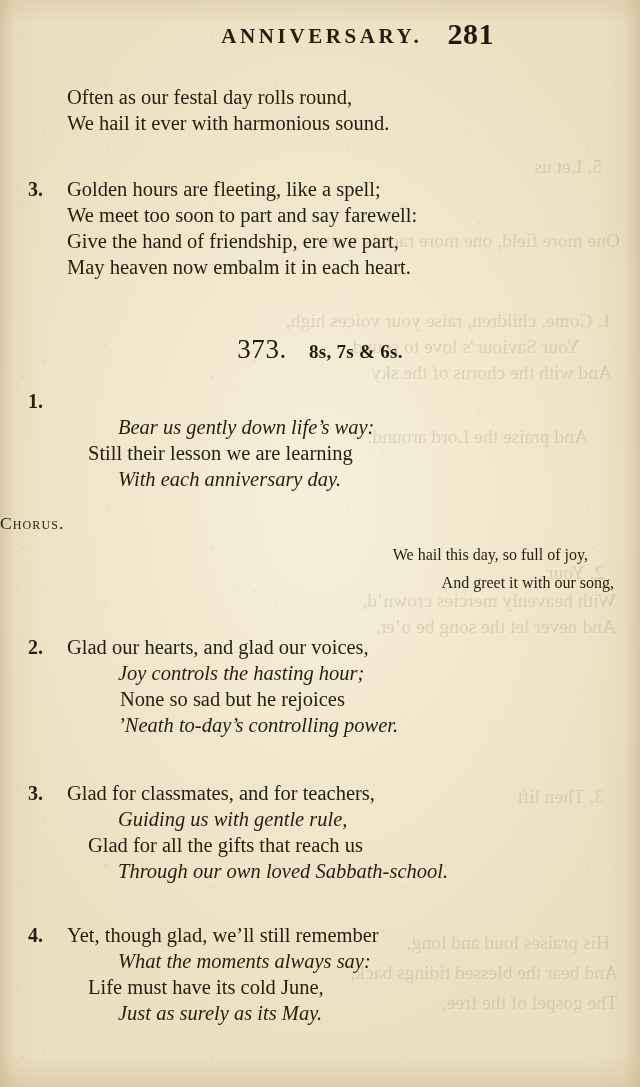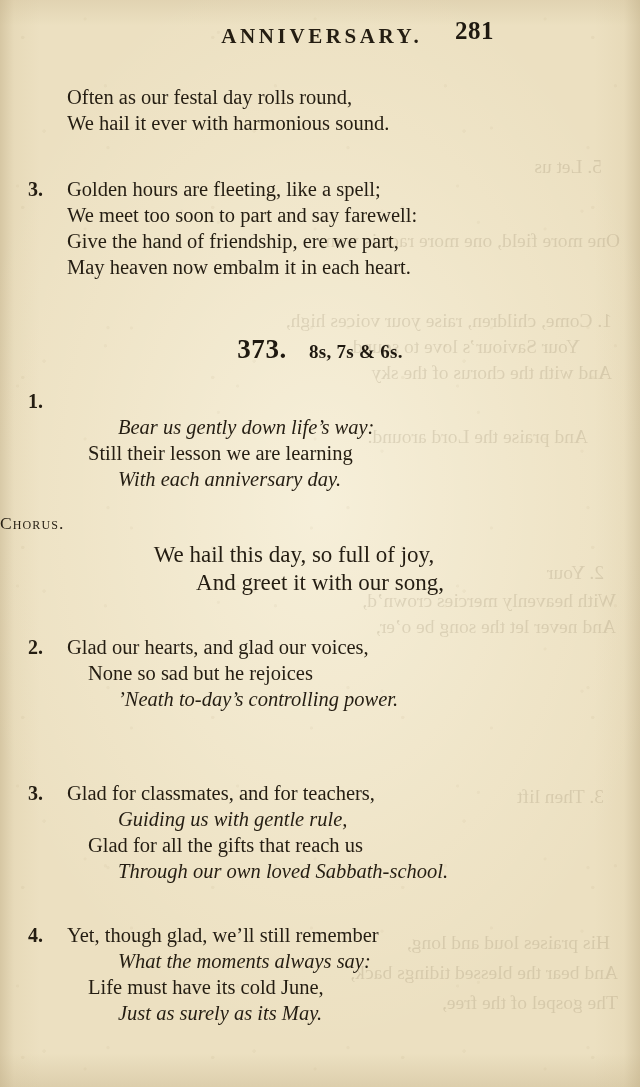--- a/index.html
+++ b/index.html
@@ -84,21 +84,21 @@
     font-size: 21px;
     font-weight: 700;
     letter-spacing: 3.6px;
     text-indent: 3.6px;
     color: #241d12;
   }
   .runhead-page {
     position: absolute;
     right: 36px;
     top: -7px;
-    font-size: 25px;
+    font-size: 30px;
     font-weight: 700;
     letter-spacing: 0.5px;
     color: #1f1910;
     text-align: center;
   }
 
   
   .stanza {
     position: absolute;
     left: 0;
@@ -133,21 +133,21 @@
   
   .hymnhead {
     position: absolute;
     left: 0;
     width: 640px;
     text-align: center;
     color: #1f1910;
   }
   .hymn-no {
     font-size: 27px;
-    font-weight: 700;
+    font-weight: 400;
     letter-spacing: 0.6px;
   }
   .hymn-meter {
     font-size: 19px;
     font-weight: 700;
     margin-left: 22px;
     letter-spacing: 0.3px;
   }
 
   
@@ -157,22 +157,22 @@
     width: 640px;
     font-size: 17.5px;
     font-variant: small-caps;
     letter-spacing: 1.1px;
     color: #241d12;
   }
   .centered-line {
     position: absolute;
     left: 0;
     width: 588px;
-    text-align: center;
-    font-size: 23px;
+    text-align: right;
+    font-size: 16px;
     line-height: 26px;
     white-space: nowrap;
     color: #241d12;
   }
   .chorus-l2 { padding-left: 26px; }
 </style>
 </head>
 <body>
 
 <div id="page">
@@ -248,22 +248,25 @@
 
     <div class="chorus-label" style="top:513px;">Chorus.</div>
     <div class="centered-line" style="top:542px;">We hail this day, so full of joy,</div>
     <div class="centered-line chorus-l2" style="top:570px;">And greet it with our song,</div>
 
     <div class="stanza" style="top:634px;">
       <div class="vline i-b">
         <span class="vnum">2.</span>
         <span class="vtext">Glad our hearts, and glad our voices,</span>
       </div>
+      <div class="vline i-d">
+        <span class="vtext">Joy controls the hasting hour;</span>
+      </div>
       <div class="vline i-c">
-        <span class="vtext" style="margin-left:88px">None so sad but he rejoices</span>
+        <span class="vtext" style="margin-left:120px">None so sad but he rejoices</span>
       </div>
       <div class="vline i-d">
         <span class="vtext">’Neath to-day’s controlling power.</span>
       </div>
     </div>
 
     <div class="stanza" style="top:780px;">
       <div class="vline i-b">
         <span class="vnum">3.</span>
         <span class="vtext">Glad for classmates, and for teachers,</span>

